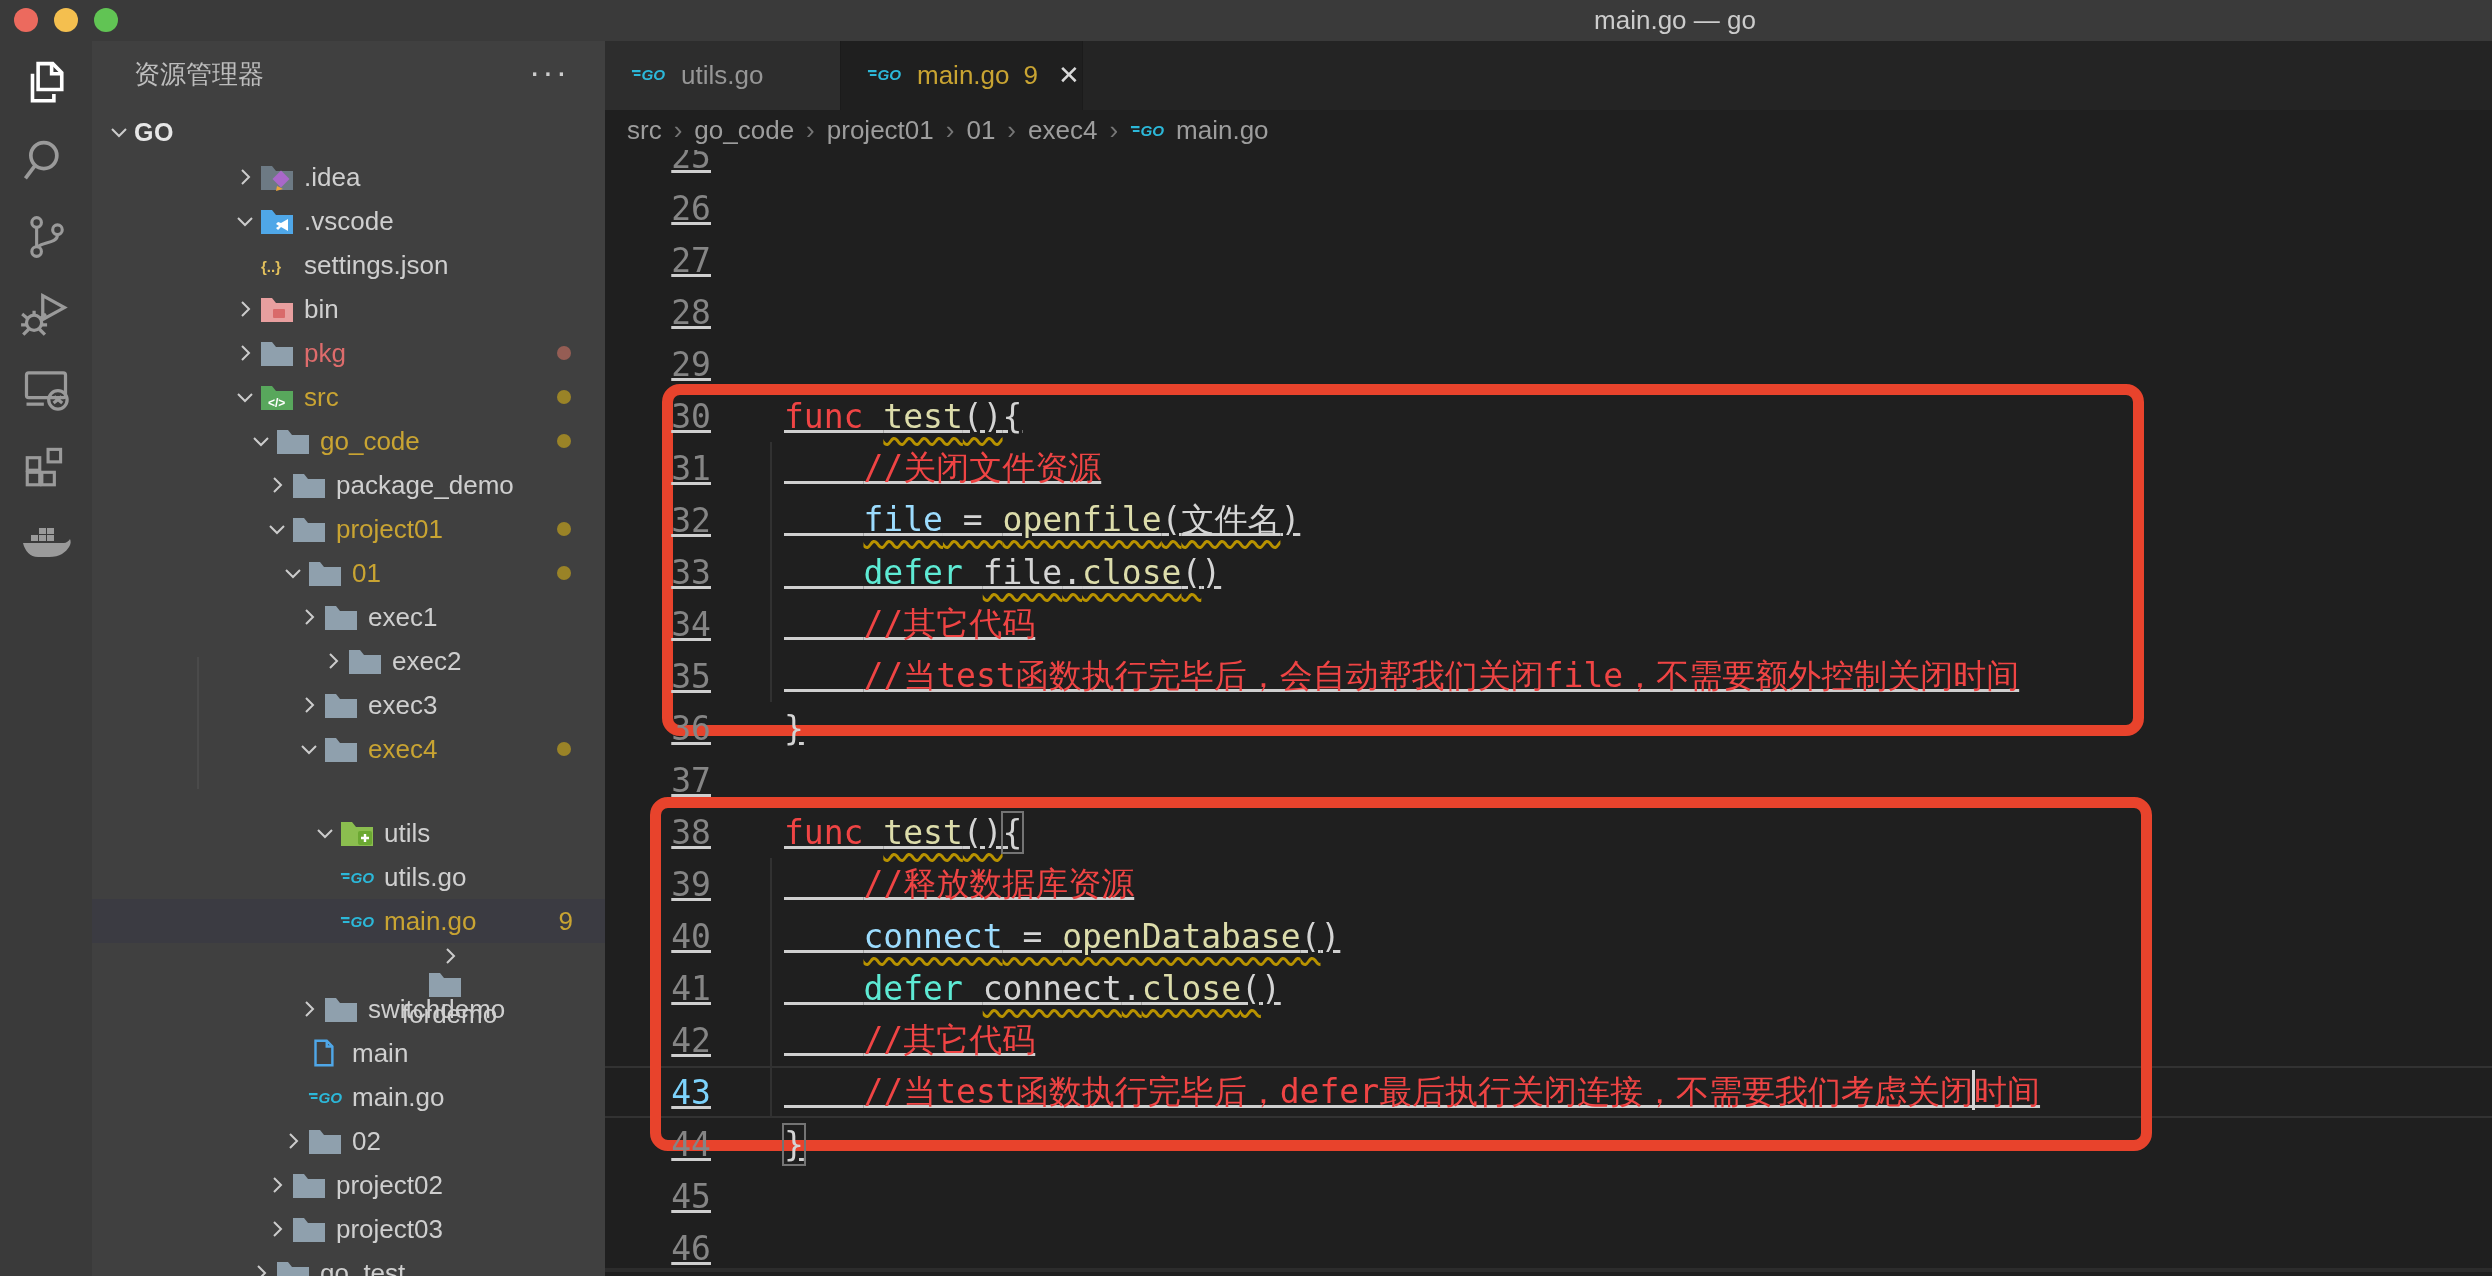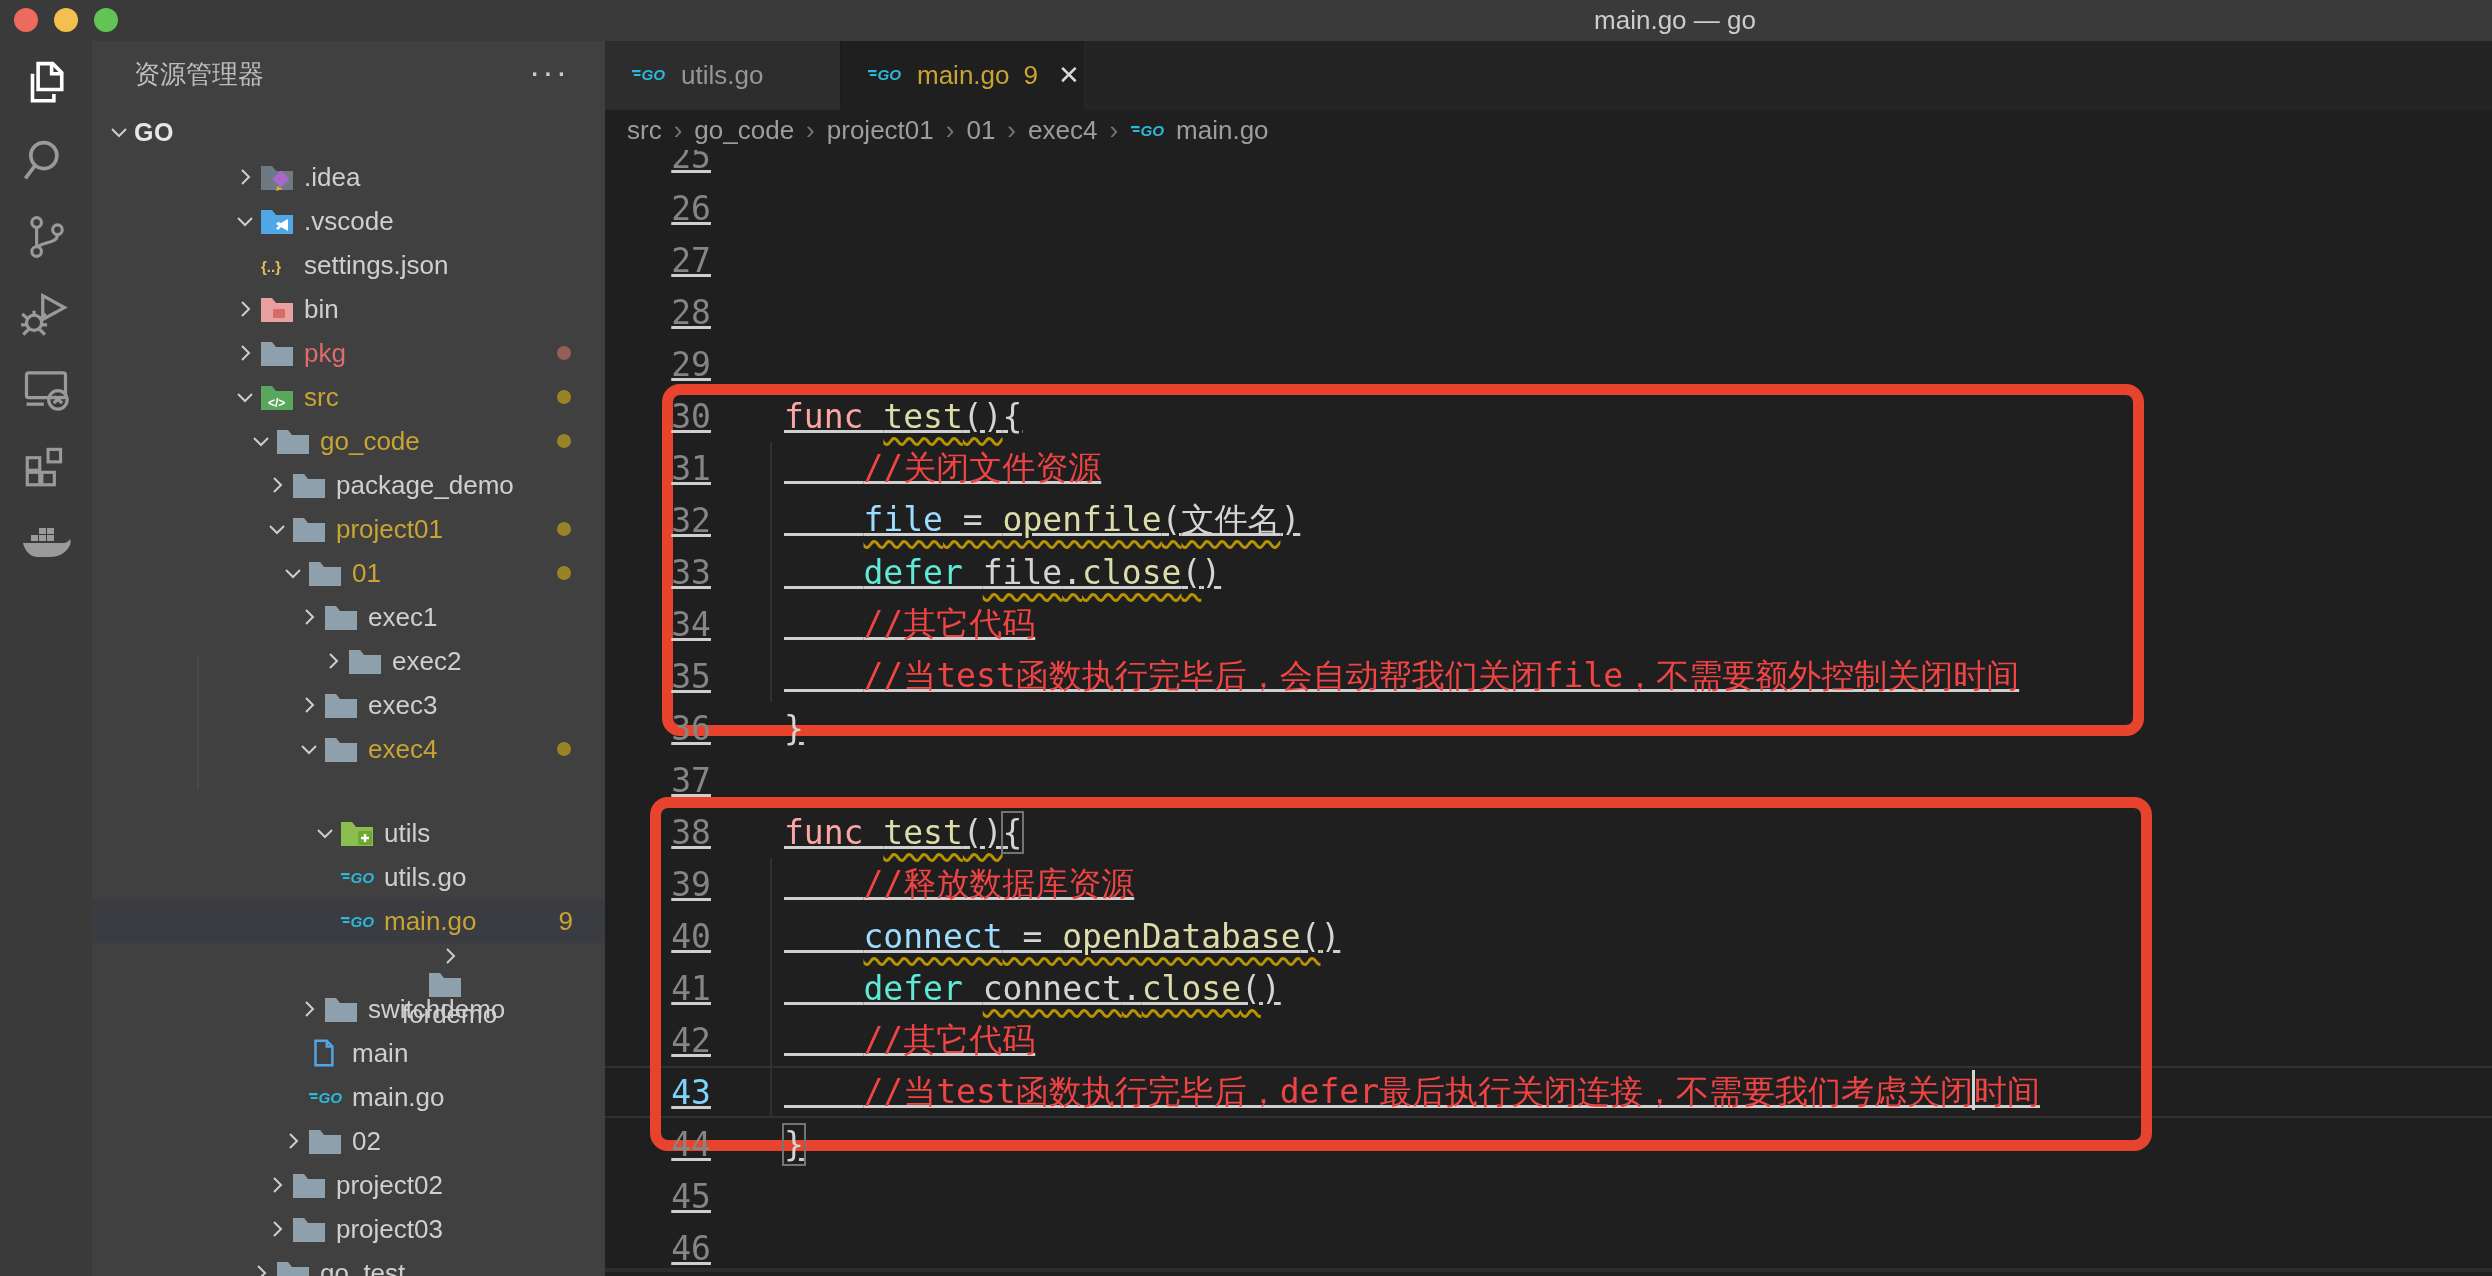--- a/index.html
+++ b/index.html
@@ -54,21 +54,21 @@
   .bc-sep{font-size:26px;color:#767676;margin:0 12px;}
   .bc-item .bc-icon{margin-right:8px;display:inline-flex;}
   
   #editor{position:absolute;left:605px;top:150px;width:1887px;height:1126px;background:#1f1f1f;overflow:hidden;}
   #code{position:absolute;left:16px;top:-20px;width:100%;z-index:6;text-decoration:underline;}
   .crow{position:relative;height:52px;display:flex;align-items:center;
         font-family:"DejaVu Sans Mono",monospace;font-size:33px;white-space:pre;z-index:6;}
   .ln{width:100px;flex:none;text-align:right;padding-right:10px;box-sizing:border-box;color:#858585;}
   .crow.current .ln{color:#7dd3fc;}
   .ctext{margin-left:63px;}
-  .tk-kw{color:#fca5a5;}.tk-fn{color:#dcdcaa;}.tk-kw2{color:#5eead4;}
+  .tk-kw{color:#ef4444;}.tk-fn{color:#dcdcaa;}.tk-kw2{color:#5eead4;}
   .tk-var{color:#9cdcfe;}.tk-pn{color:#d4d4d4;}.tk-cm{color:#ef4444;}
   .sq{text-decoration:underline wavy #b89200;text-decoration-thickness:2.5px;text-underline-offset:9px;}
   .bx{outline:2px solid #747474;}
   .cursor-caret{display:inline-block;width:3px;height:40px;background:#d4d4d4;vertical-align:-7px;margin:0 -1px;}
   .hl-line{position:absolute;left:0;width:100%;height:2px;background:#323232;z-index:3;}
   .iguide{position:absolute;width:2px;background:#313131;z-index:3;}
   .annobox{position:absolute;border:11px solid #e8432c;border-radius:18px;z-index:5;pointer-events:none;}
   #anno1{left:57px;top:234px;width:1460px;height:330px;}
   #anno2{left:45px;top:647px;width:1480px;height:332px;}
   #editor-bottom-line{position:absolute;left:0;top:1118px;width:100%;height:4px;background:#2c2c2c;z-index:2;}

